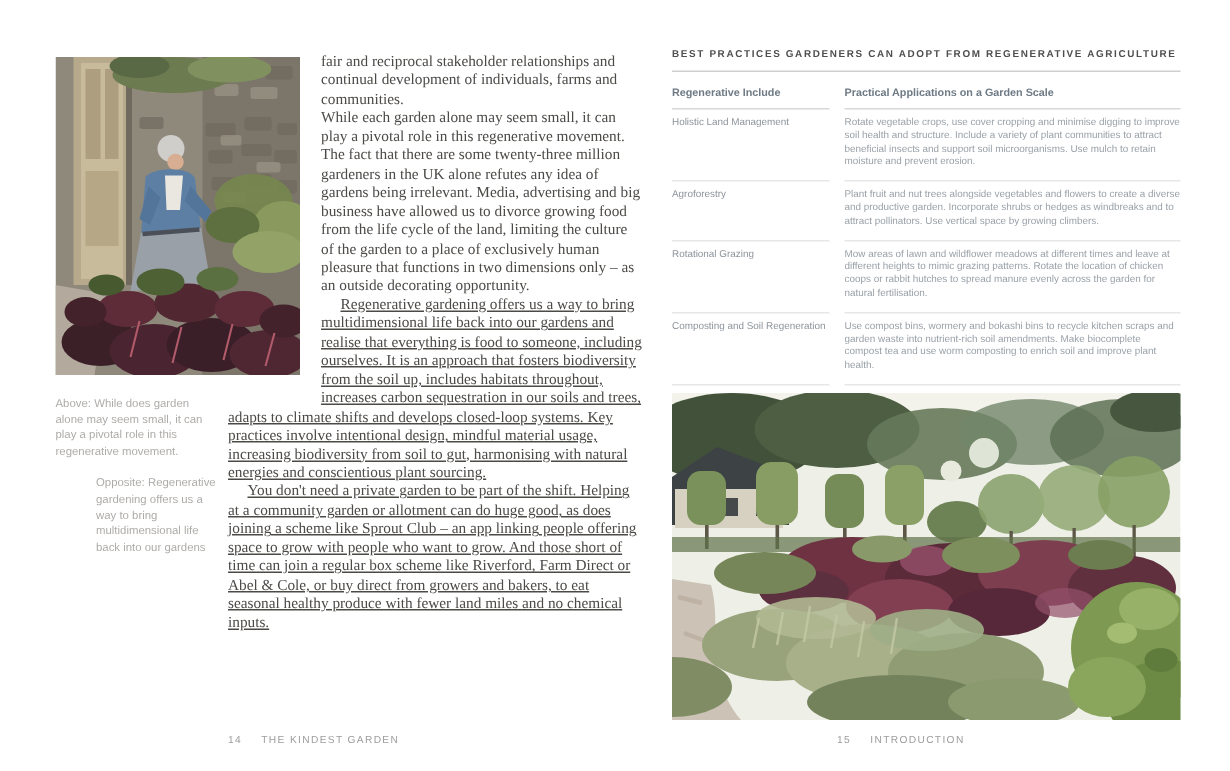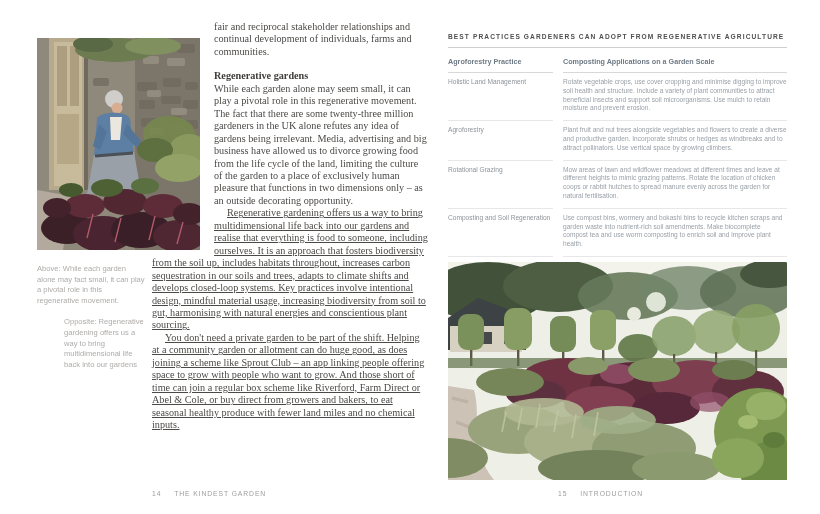--- a/index.html
+++ b/index.html
@@ -4,21 +4,21 @@
 <style>
   html,body{margin:0;padding:0;}
   body{
     width:820px;height:514px;position:relative;background:#ffffff;
     font-family:"Liberation Serif",serif;overflow:hidden;
   }
   
   .photo-left{position:absolute;left:37px;top:38px;width:163px;height:212px;}
   .photo-left svg{display:block;width:100%;height:100%;}
   .text-col{
-    position:absolute;left:152px;top:21px;width:276px;
+    position:absolute;left:152px;top:36px;width:276px;
     color:#4c4a47;font-size:10.2px;line-height:12.45px;
   }
   .float-spacer{float:left;width:62px;height:226px;}
   .para{margin:0;}
   .para.indent{text-indent:13px;text-decoration:underline;}
   .heading{font-weight:bold;color:#3e3c39;margin:12px 0 0 0;}
   .captions{
     position:absolute;left:37px;top:264px;width:108px;
     font-family:"Liberation Sans",sans-serif;font-size:7.6px;line-height:10.6px;
     color:#aeaca9;
@@ -144,41 +144,40 @@
       <ellipse cx="108" cy="148" rx="14" ry="8" fill="#5a7040"></ellipse>
       <ellipse cx="34" cy="152" rx="12" ry="7" fill="#46592f"></ellipse>
       <path d="M50,200 L56,176 M78,204 L84,180 M112,202 L118,178 M140,206 L146,184" stroke="#b05a6a" stroke-width="1.4" fill="none"></path>
     </g>
   </svg>
 </div>
 
 <div class="text-col">
   <div class="float-spacer"></div>
   <p class="para">fair and reciprocal stakeholder relationships and continual development of individuals, farms and communities.</p>
-  <p class="para heading">Regenerative gardens</p>
   <p class="para">While each garden alone may seem small, it can play a pivotal role in this regenerative movement. The fact that there are some twenty-three million gardeners in the UK alone refutes any idea of gardens being irrelevant. Media, advertising and big business have allowed us to divorce growing food from the life cycle of the land, limiting the culture of the garden to a place of exclusively human pleasure that functions in two dimensions only – as an outside decorating opportunity.</p>
   <p class="para indent">Regenerative gardening offers us a way to bring multidimensional life back into our gardens and realise that everything is food to someone, including ourselves. It is an approach that fosters biodiversity from the soil up, includes habitats throughout, increases carbon sequestration in our soils and trees, adapts to climate shifts and develops closed-loop systems. Key practices involve intentional design, mindful material usage, increasing biodiversity from soil to gut, harmonising with natural energies and conscientious plant sourcing.</p>
   <p class="para indent">You don't need a private garden to be part of the shift. Helping at a community garden or allotment can do huge good, as does joining a scheme like Sprout Club – an app linking people offering space to grow with people who want to grow. And those short of time can join a regular box scheme like Riverford, Farm Direct or Abel &amp; Cole, or buy direct from growers and bakers, to eat seasonal healthy produce with fewer land miles and no chemical inputs.</p>
 </div>
 
 <div class="captions">
-  <p class="caption">Above: While each garden alone may fact small, it can play a pivotal role in this regenerative movement.</p>
+  <p class="caption">Above: While does garden alone may seem small, it can play a pivotal role in this regenerative movement.</p>
   <p class="caption">Opposite: Regenerative gardening offers us a way to bring multidimensional life back into our gardens</p>
 </div>
 
 <div class="footer footer-left">
   <span>14</span>
   <span class="chap">THE KINDEST GARDEN</span>
 </div>
 
 <div class="table-wrap">
   <div class="table-title">BEST PRACTICES GARDENERS CAN ADOPT FROM REGENERATIVE AGRICULTURE</div>
   <div class="grid">
-    <div class="th">Agroforestry Practice</div>
-    <div class="th">Composting Applications on a Garden Scale</div>
+    <div class="th">Regenerative Include</div>
+    <div class="th">Practical Applications on a Garden Scale</div>
 
     <div class="td-label">Holistic Land Management</div>
     <div class="td-desc">Rotate vegetable crops, use cover cropping and minimise digging to improve soil health and structure. Include a variety of plant communities to attract beneficial insects and support soil microorganisms. Use mulch to retain moisture and prevent erosion.</div>
 
     <div class="td-label">Agroforestry</div>
     <div class="td-desc">Plant fruit and nut trees alongside vegetables and flowers to create a diverse and productive garden. Incorporate shrubs or hedges as windbreaks and to attract pollinators. Use vertical space by growing climbers.</div>
 
     <div class="td-label">Rotational Grazing</div>
     <div class="td-desc">Mow areas of lawn and wildflower meadows at different times and leave at different heights to mimic grazing patterns. Rotate the location of chicken coops or rabbit hutches to spread manure evenly across the garden for natural fertilisation.</div>
 

